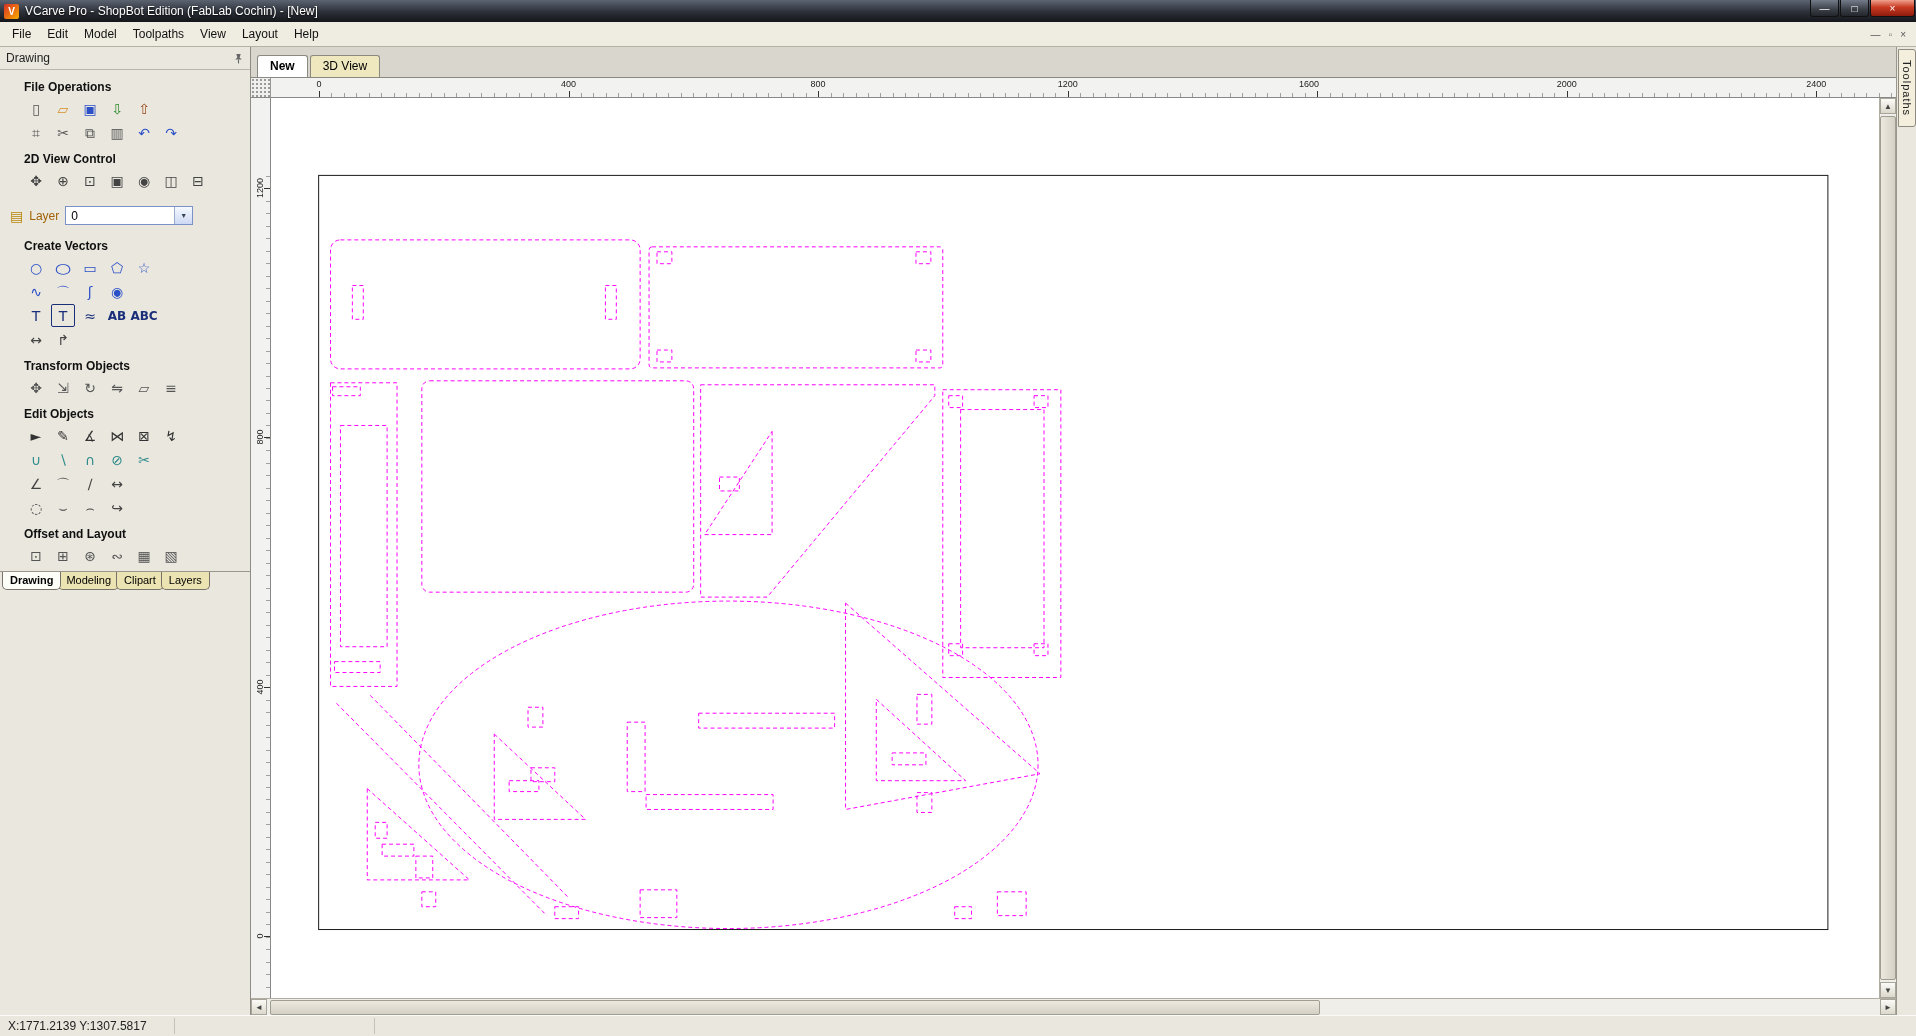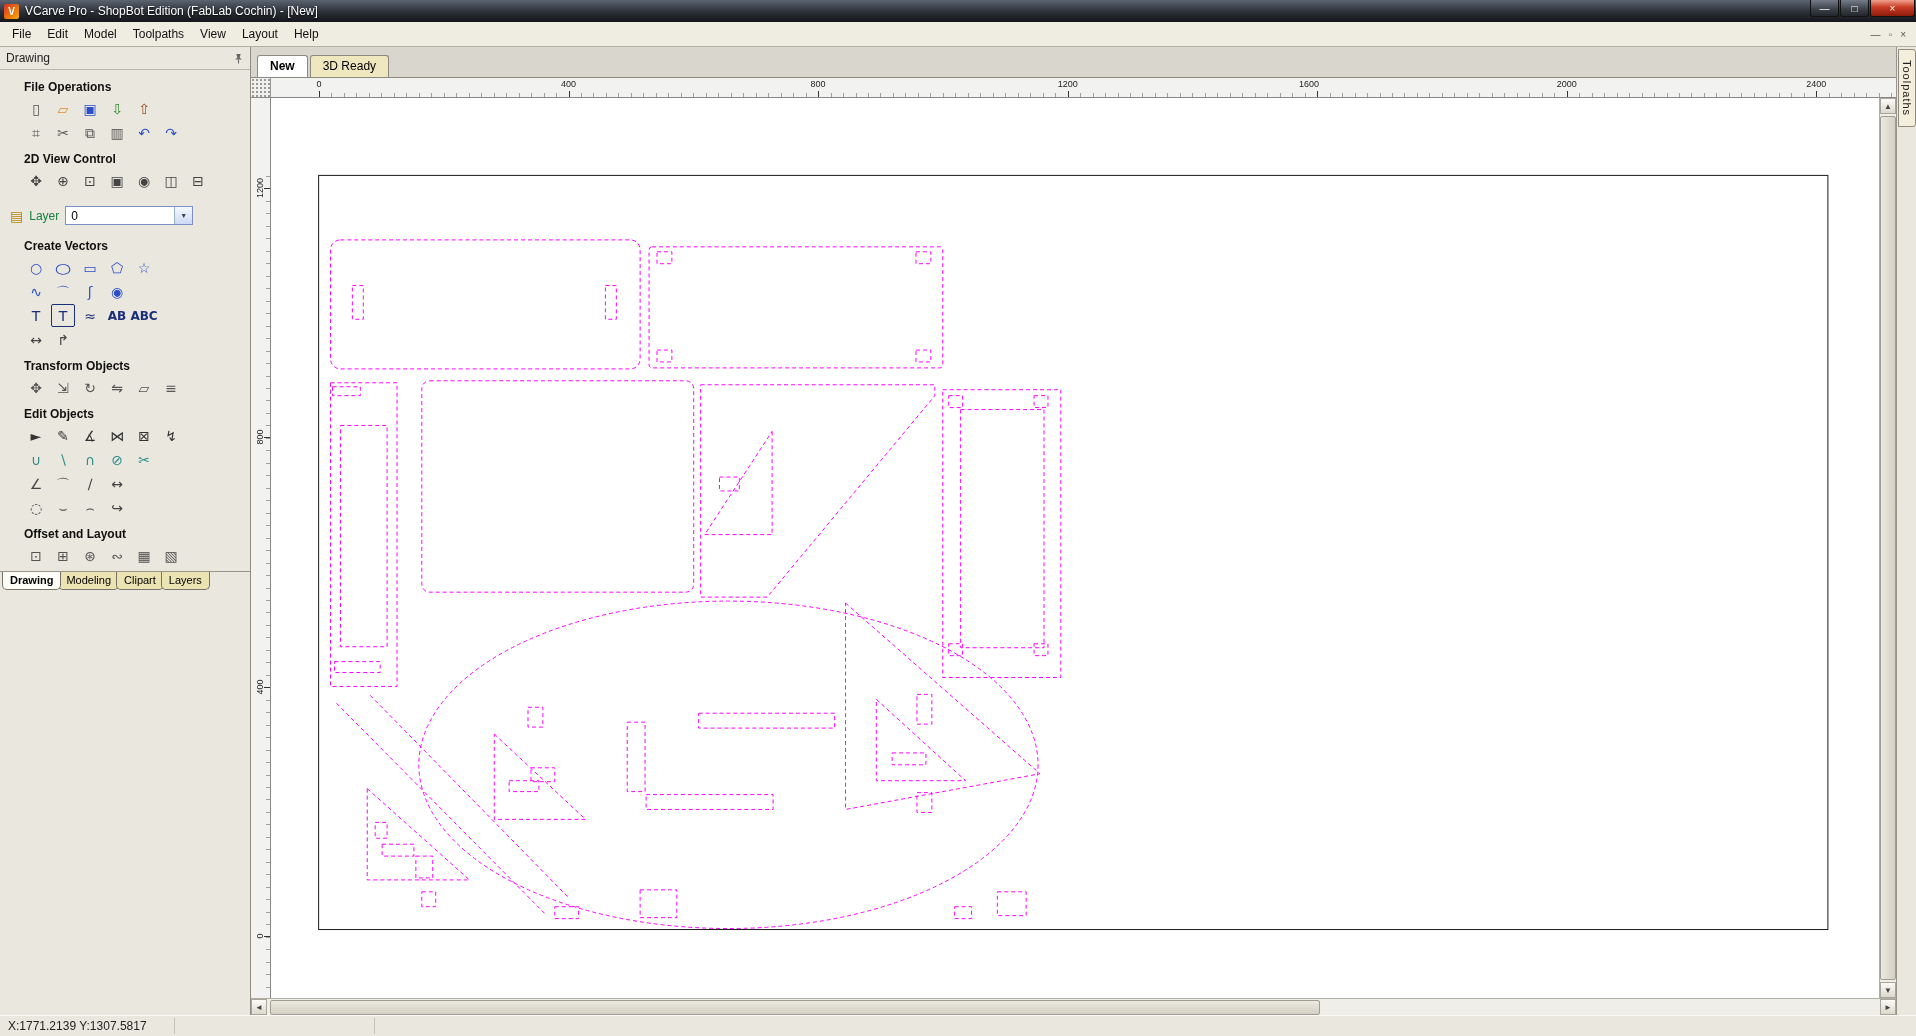--- a/index.html
+++ b/index.html
@@ -29,21 +29,21 @@
   .sections{padding:2px 8px 0 24px;overflow:hidden}
   .section{margin-bottom:4px}
   .section-title{font-weight:bold;font-size:12px;color:#101010;margin:8px 0 3px}
   .icon-row{display:flex;gap:3px;margin:1px 0}
   .tool-btn{width:24px;height:23px;border:1px solid transparent;background:transparent;display:flex;align-items:center;justify-content:center;font-size:14px;line-height:1;padding:0;font-family:"DejaVu Sans",sans-serif;cursor:default}
   .tool-btn.wide{transform:scaleX(1.35)}
   .tool-btn.boxed{border:1px solid currentColor;border-radius:2px}
   .tool-btn.tiny{font-size:12px;font-weight:bold;letter-spacing:0}
   .layer-row{display:flex;align-items:center;gap:6px;margin:10px 0 4px;padding-left:10px}
   .layers-glyph{font-size:14px;color:#b8860b}
-  .layer-label{color:#15803d}
+  .layer-label{color:#a16207}
   .layer-select{width:128px;height:19px;background:#fff;border:1px solid #7a90c8;display:flex;align-items:center;justify-content:space-between;padding-left:5px;box-sizing:border-box}
   .layer-arrow{width:17px;height:17px;background:linear-gradient(#f5f9ff,#cdd8f3);border-left:1px solid #9aaccb;display:flex;align-items:center;justify-content:center;font-size:7px;color:#345}
   .job-dims{margin-top:auto;padding:6px 10px 8px;color:#8d8d8d}
   .jd-title{font-weight:bold;color:#9a9a9a;margin-bottom:7px}
   .jd-line{margin:4px 0 0 8px}
   .panel-tabs{display:flex;height:20px;flex:none;border-top:1px solid #9a968a;padding-left:2px;align-items:flex-start}
   .p-tab{padding:2px 7px 3px;border:1px solid #77736a;border-top:none;border-radius:0 0 5px 5px;background:#ece3b2;margin-right:-3px;font-size:11px;position:relative}
   .p-tab.active{background:#fdfdf8;z-index:2;font-weight:bold}
 
   
@@ -256,21 +256,21 @@
           <div class="p-tab active">Drawing</div>
           <div class="p-tab">Modeling</div>
           <div class="p-tab">Clipart</div>
           <div class="p-tab">Layers</div>
         </div>
     </div>
 
     <div class="center">
       <div class="doc-tabs" id="doc-tabs">
           <div class="doc-tab active">New</div>
-          <div class="doc-tab">3D Ready</div>
+          <div class="doc-tab">3D View</div>
         </div>
       <div class="ruler-row">
         <div class="ruler-corner"></div>
         <div class="h-ruler" id="h-ruler">
             <div class="h-tick-label" style="left: 48px;">0</div>
             <div class="h-tick" style="left: 48px;"></div>
             <div class="h-tick-label" style="left: 297.549px;">400</div>
             <div class="h-tick" style="left: 297.549px;"></div>
             <div class="h-tick-label" style="left: 547.098px;">800</div>
             <div class="h-tick" style="left: 547.098px;"></div>

